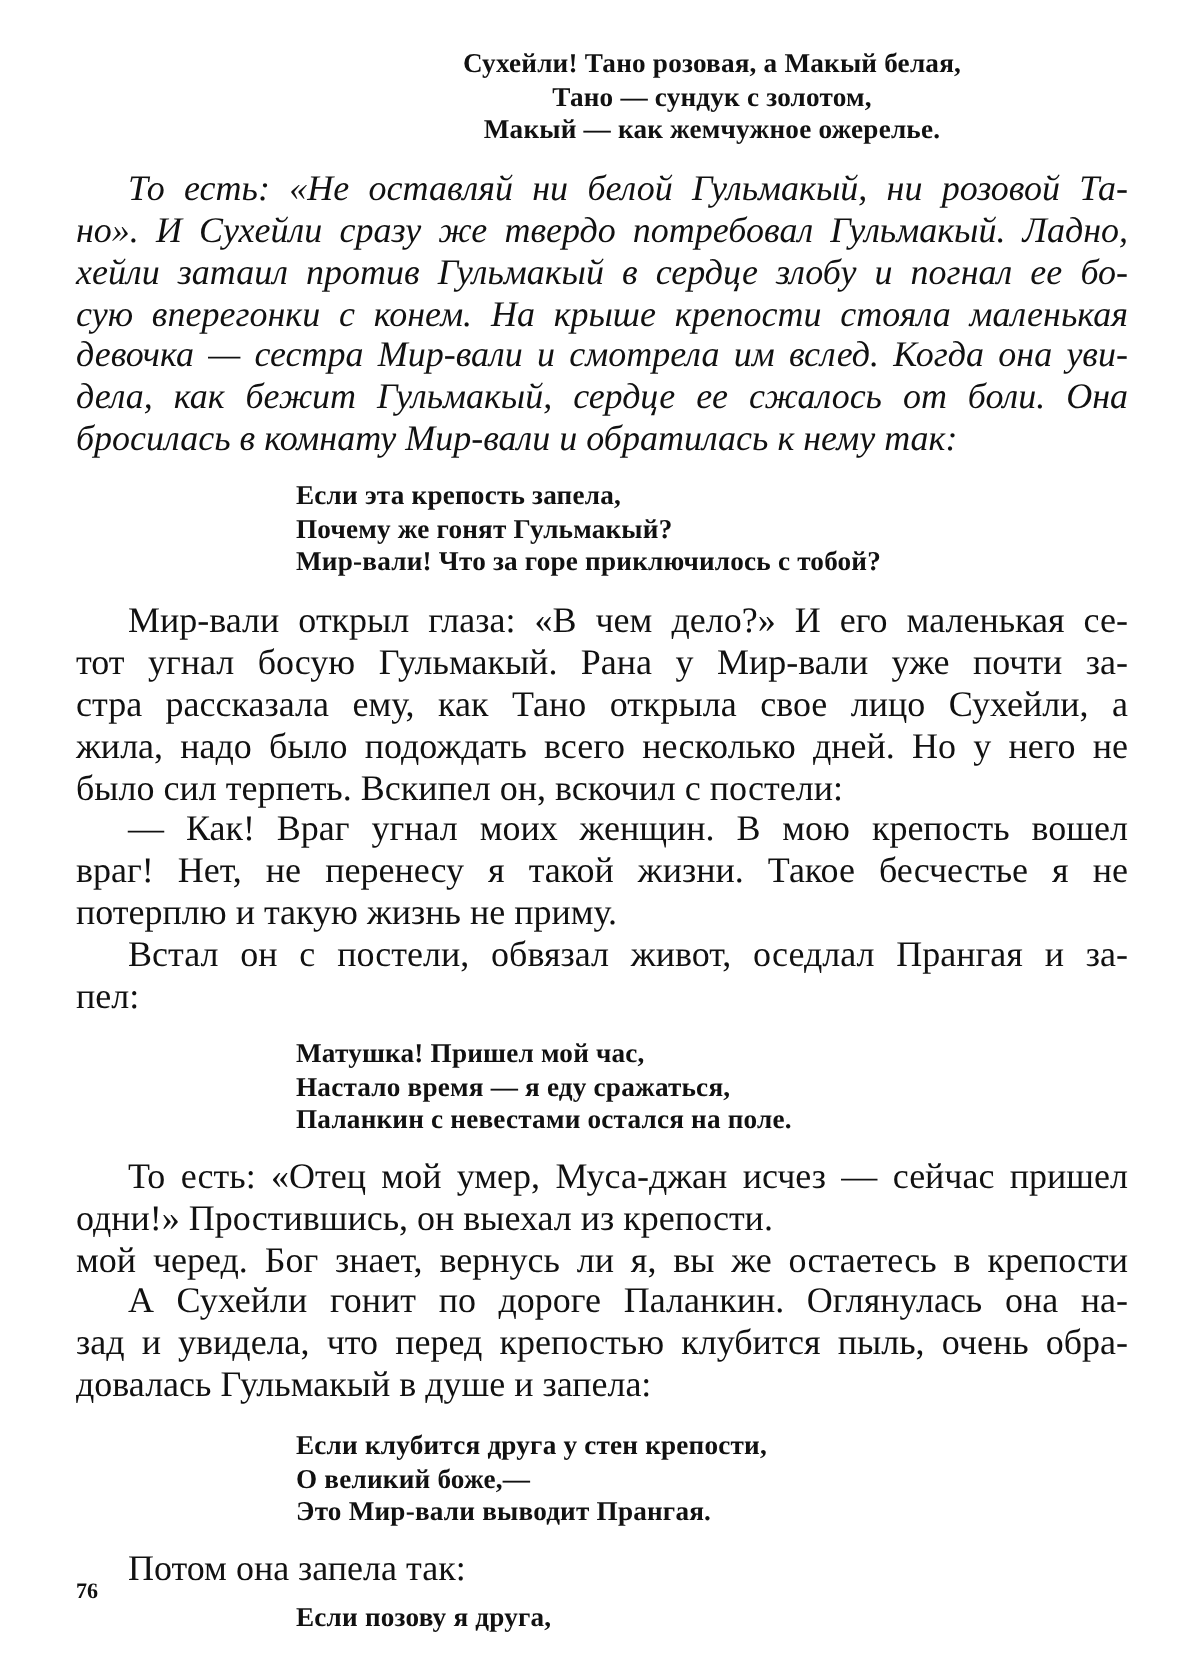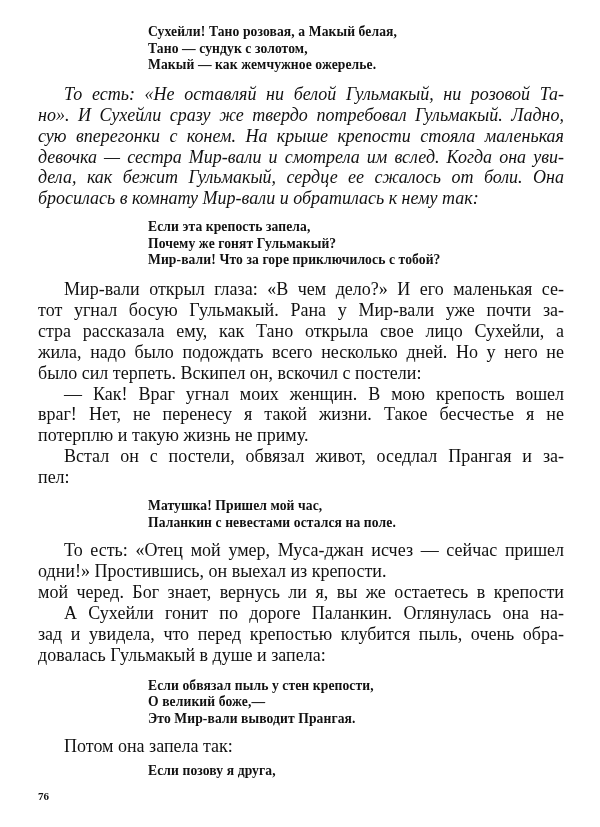--- a/index.html
+++ b/index.html
@@ -10,29 +10,30 @@
     .prose { font-size: 18px; line-height: 20.9px; text-align: justify; text-align-last: left; }
     .prose .ln { display: block; text-align: justify; text-align-last: justify; white-space: nowrap; }
     .prose .ln.last { text-align-last: left; }
     .pagenum { position: absolute; left: 38px; top: 790px; font-family: "Liberation Serif", serif; font-weight: bold; font-size: 11px; }
   </style>
 </head>
 <body>
 
 <div class="page">
 
-  <div class="verse" style="margin-top:4px;">
+  <div class="verse" style="margin-top:4px;text-align:center;">
     <span class="vl">Сухейли! Тано розовая, а Макый белая,</span>
     <span class="vl">Тано — сундук с золотом,</span>
     <span class="vl">Макый — как жемчужное ожерелье.</span>
   </div>
 
   <div class="prose" style="margin-top:10px;font-style:italic;">
     <span class="ln" style="padding-left:26px;">То есть: «Не оставляй ни белой Гульмакый, ни розовой Та-</span>
     <span class="ln">но». И Сухейли сразу же твердо потребовал Гульмакый. Ладно,</span>
+    <span class="ln">хейли затаил против Гульмакый в сердце злобу и погнал ее бо-</span>
     <span class="ln">сую вперегонки с конем. На крыше крепости стояла маленькая</span>
     <span class="ln">девочка — сестра Мир-вали и смотрела им вслед. Когда она уви-</span>
     <span class="ln">дела, как бежит Гульмакый, сердце ее сжалось от боли. Она</span>
     <span class="ln last">бросилась в комнату Мир-вали и обратилась к нему так:</span>
   </div>
 
   <div class="verse" style="margin-top:10px;">
     <span class="vl">Если эта крепость запела,</span>
     <span class="vl">Почему же гонят Гульмакый?</span>
     <span class="vl">Мир-вали! Что за горе приключилось с тобой?</span>
@@ -52,37 +53,38 @@
     <span class="ln last">потерплю и такую жизнь не приму.</span>
   </div>
 
   <div class="prose">
     <span class="ln" style="padding-left:26px;">Встал он с постели, обвязал живот, оседлал Прангая и за-</span>
     <span class="ln last">пел:</span>
   </div>
 
   <div class="verse" style="margin-top:10px;">
     <span class="vl">Матушка! Пришел мой час,</span>
+    <span class="vl">Настало время — я еду сражаться,</span>
     <span class="vl">Паланкин с невестами остался на поле.</span>
   </div>
 
   <div class="prose" style="margin-top:9px;">
     <span class="ln" style="padding-left:26px;">То есть: «Отец мой умер, Муса-джан исчез — сейчас пришел</span>
     <span class="ln last">одни!» Простившись, он выехал из крепости.</span>
     <span class="ln">мой черед. Бог знает, вернусь ли я, вы же остаетесь в крепости</span>
   </div>
 
   <div class="prose">
     <span class="ln" style="padding-left:26px;">А Сухейли гонит по дороге Паланкин. Оглянулась она на-</span>
     <span class="ln">зад и увидела, что перед крепостью клубится пыль, очень обра-</span>
     <span class="ln last">довалась Гульмакый в душе и запела:</span>
   </div>
 
   <div class="verse" style="margin-top:12px;">
-    <span class="vl">Если обвязал пыль у стен крепости,</span>
+    <span class="vl">Если клубится друга у стен крепости,</span>
     <span class="vl">О великий боже,—</span>
     <span class="vl">Это Мир-вали выводит Прангая.</span>
   </div>
 
   <div class="prose" style="margin-top:9px;">
     <span class="ln last" style="padding-left:26px;">Потом она запела так:</span>
   </div>
 
   <div class="verse" style="margin-top:6px;">
     <span class="vl">Если позову я друга,</span>

